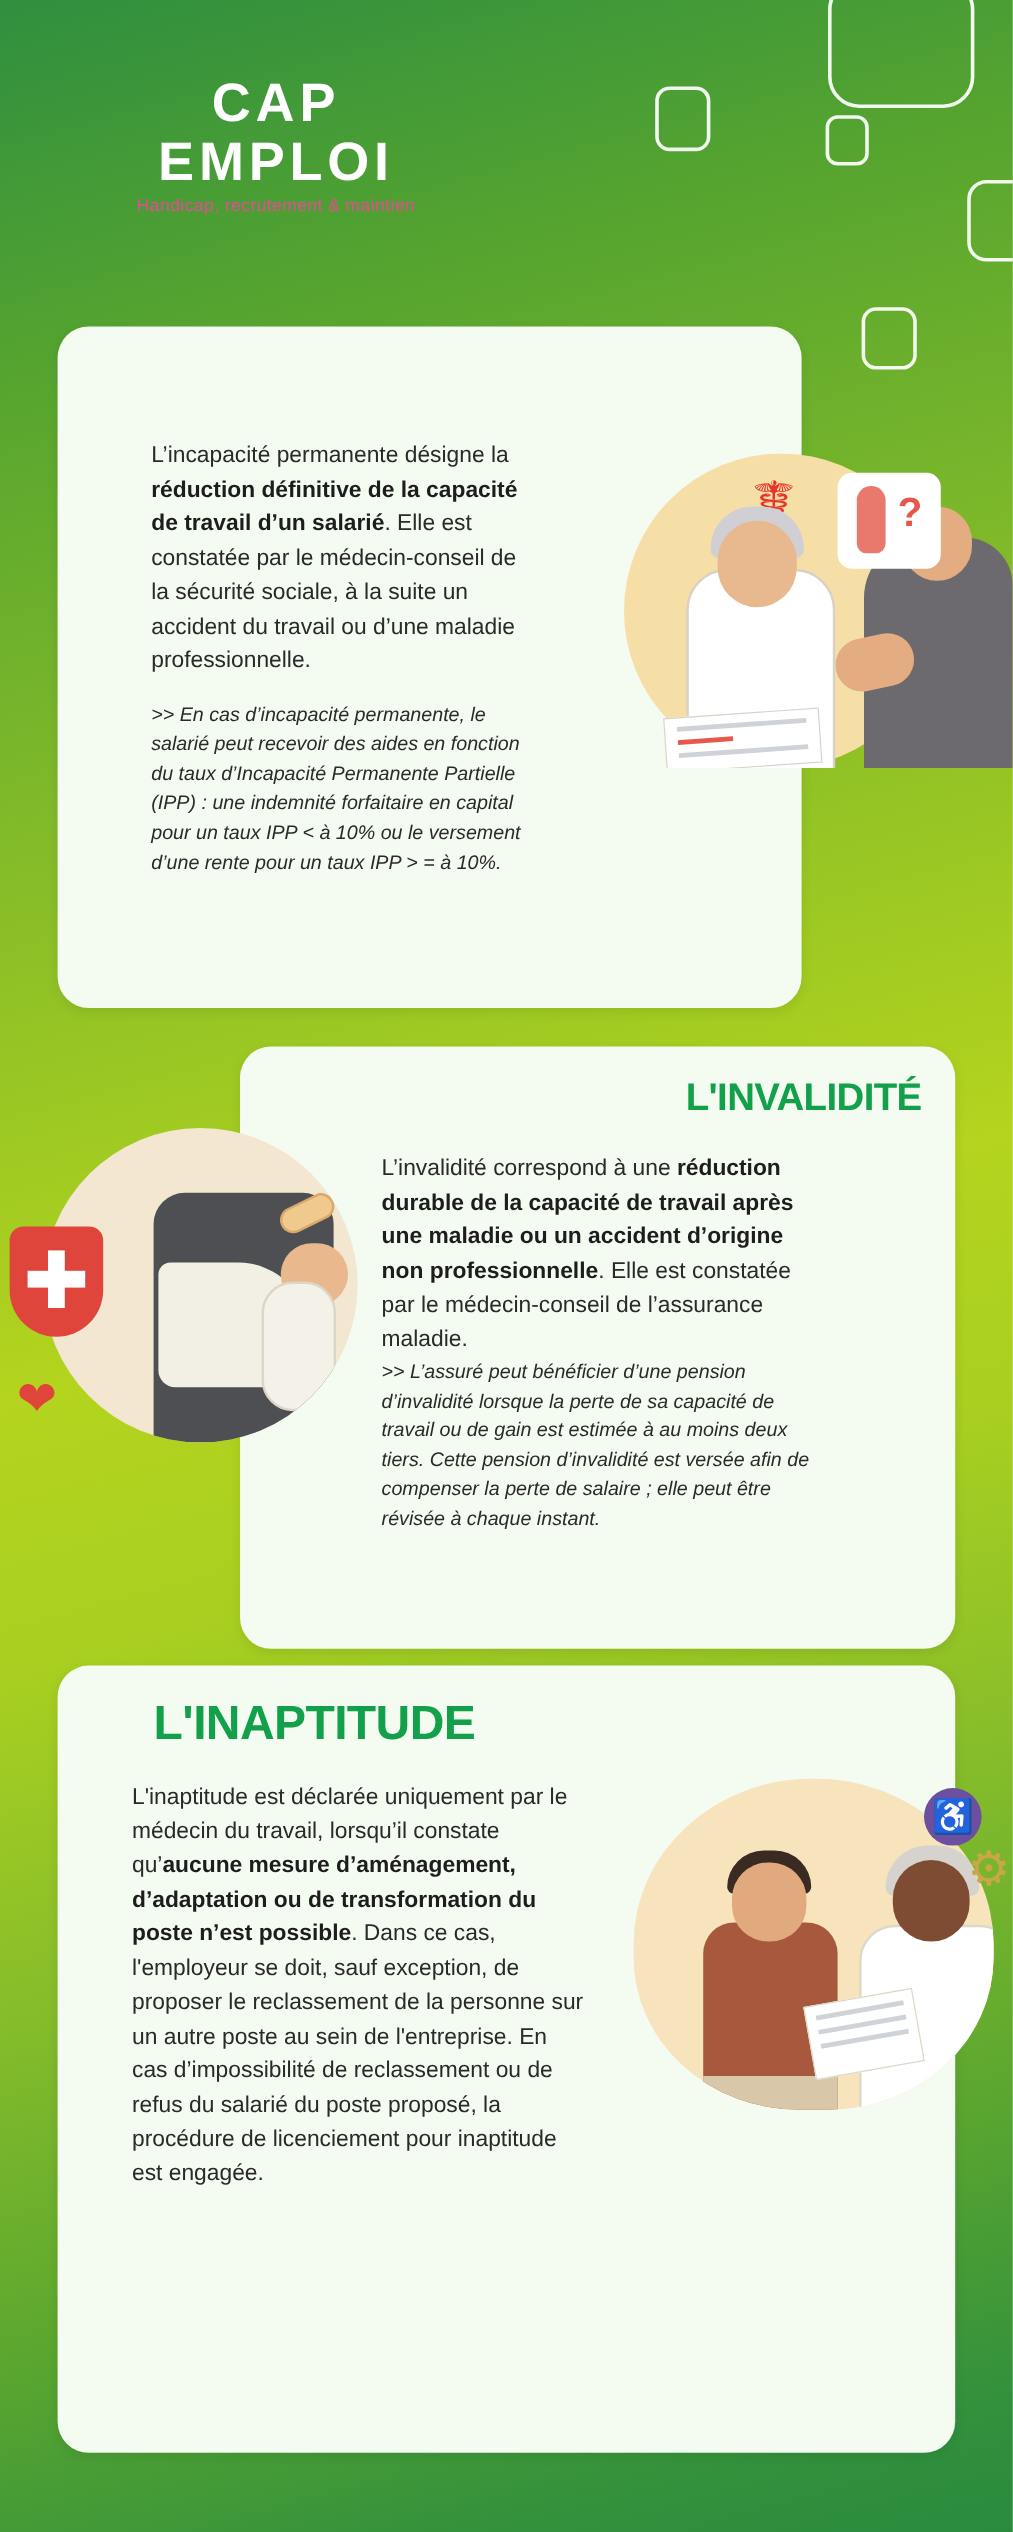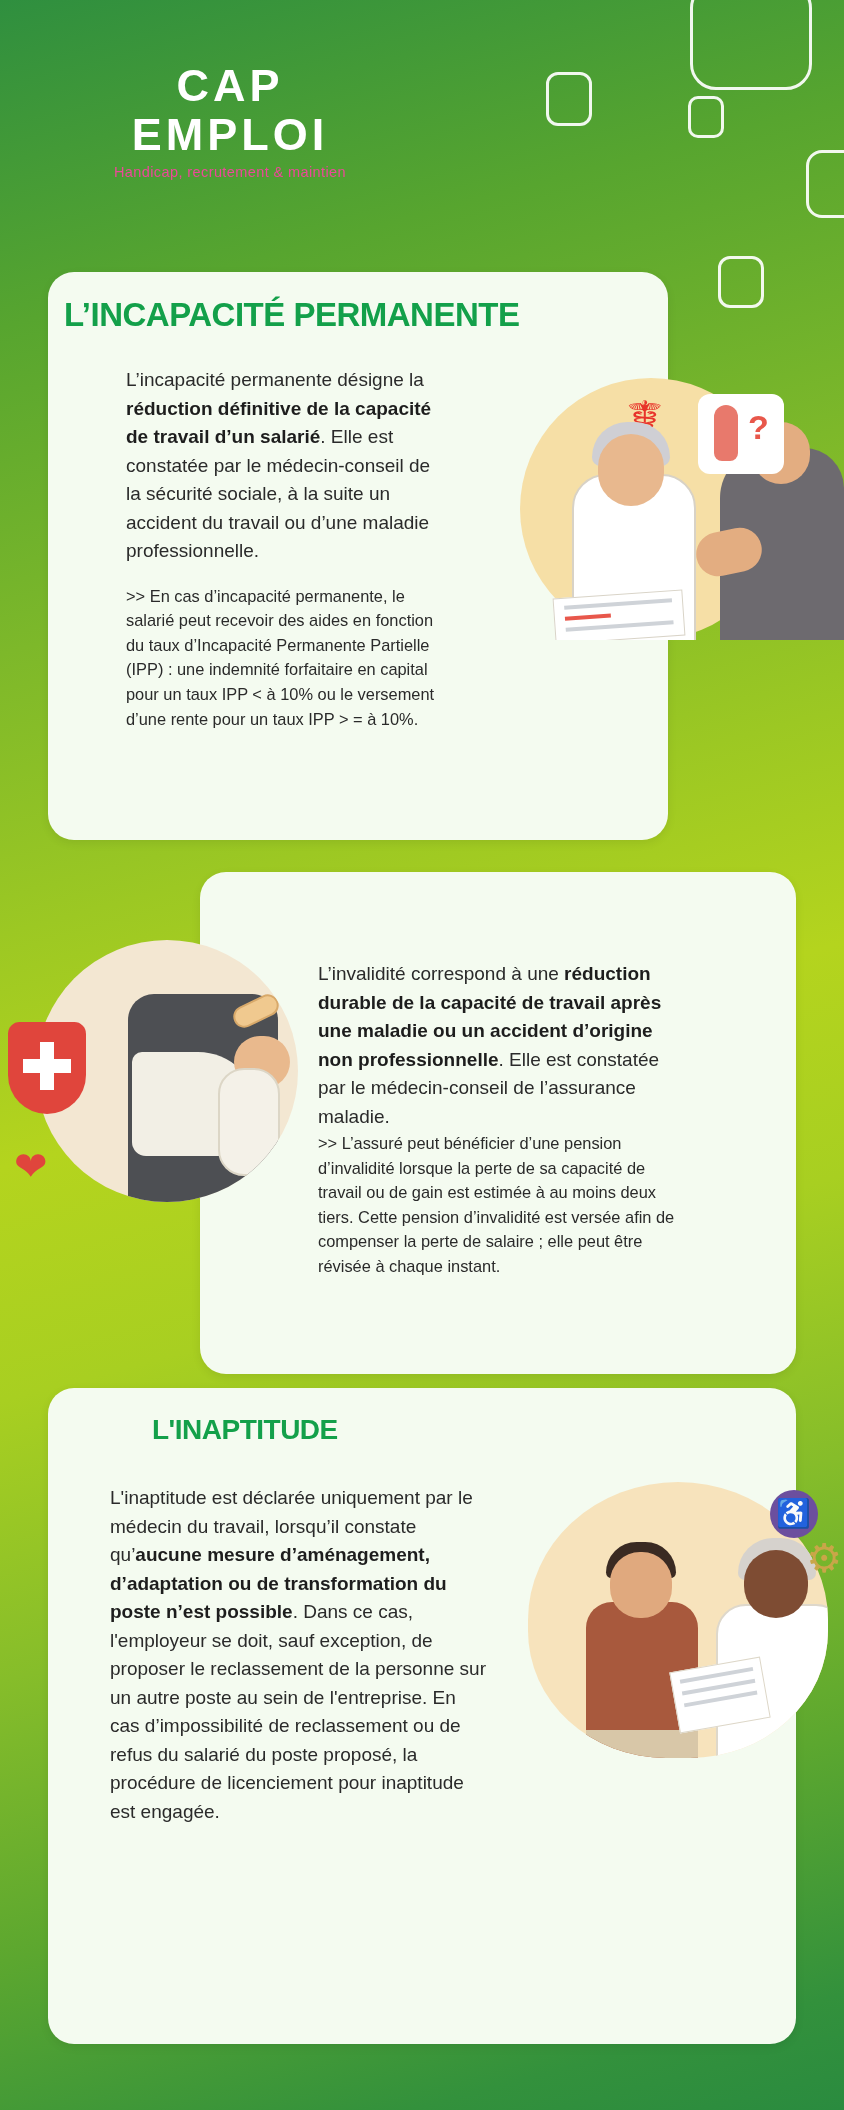--- a/index.html
+++ b/index.html
@@ -73,20 +73,21 @@
   }
   .body-text {
     font-size: 19px;
     line-height: 1.5;
     color: #2a2a2a;
   }
   .body-text b { font-weight: bold; color: #1d1d1d; }
   .note {
     font-size: 16.4px;
     line-height: 1.5;
+    font-style: italic;
     color: #2a2a2a;
   }
 
   
   #card-incapacite {
     left: 48px; top: 272px;
     width: 620px; height: 568px;
   }
   #card-incapacite .card-title {
     position: absolute;
@@ -241,22 +242,22 @@
     border: 2px solid #d8a96a;
   }
 
   
   #card-inaptitude {
     left: 48px; top: 1388px;
     width: 748px; height: 656px;
   }
   #card-inaptitude .card-title {
     position: absolute;
-    left: 104px; top: 26px;
-    font-size: 28px;
+    left: 80px; top: 26px;
+    font-size: 40px;
   }
   #card-inaptitude .col {
     position: absolute;
     left: 62px; top: 96px;
     width: 380px;
   }
   #card-inaptitude .note {
     position: absolute;
     left: 62px; top: 470px;
     width: 470px;
@@ -334,21 +335,20 @@
 <div class="deco d4"></div>
 <div class="deco d5"></div>
 
 <div class="logo">
   <span class="l1">CAP</span>
   <span class="l2">EMPLOI</span>
   <span class="tagline">Handicap, recrutement &amp; maintien</span>
 </div>
 
 <div class="card" id="card-incapacite">
-  <div class="card-title">L’INCAPACITÉ PERMANENTE</div>
   <div class="col">
     <p class="body-text">L’incapacité permanente désigne la <b>réduction définitive de la capacité de travail d’un salarié</b>. Elle est constatée par le médecin-conseil de la sécurité sociale, à la suite un accident du travail ou d’une maladie professionnelle.</p>
     <p class="note">&gt;&gt; En cas d’incapacité permanente, le salarié peut recevoir des aides en fonction du taux d’Incapacité Permanente Partielle (IPP) : une indemnité forfaitaire en capital pour un taux IPP &lt; à 10% ou le versement d’une rente pour un taux IPP &gt; = à 10%.</p>
   </div>
 </div>
 
 <div class="illu1">
   <div class="circle"></div>
   <div class="caduceus">☤</div>
   <div class="doc-coat"></div>
@@ -362,20 +362,21 @@
     <div class="qmark">?</div>
   </div>
   <div class="paper">
     <i></i>
     <i class="red"></i>
     <i></i>
   </div>
 </div>
 
 <div class="card" id="card-invalidite">
+  <div class="card-title">L'INVALIDITÉ</div>
   <div class="col">
     <p class="body-text">L’invalidité correspond à une <b>réduction durable de la capacité de travail après une maladie ou un accident d’origine non professionnelle</b>. Elle est constatée par le médecin-conseil de l’assurance maladie.</p>
     <p class="note">&gt;&gt; L’assuré peut bénéficier d’une pension d’invalidité lorsque la perte de sa capacité de travail ou de gain est estimée à au moins deux tiers. Cette pension d’invalidité est versée afin de compenser la perte de salaire ; elle peut être révisée à chaque instant.</p>
   </div>
 </div>
 
 <div class="illu2">
   <div class="circle">
     <div class="torso"></div>
     <div class="sling"></div>

